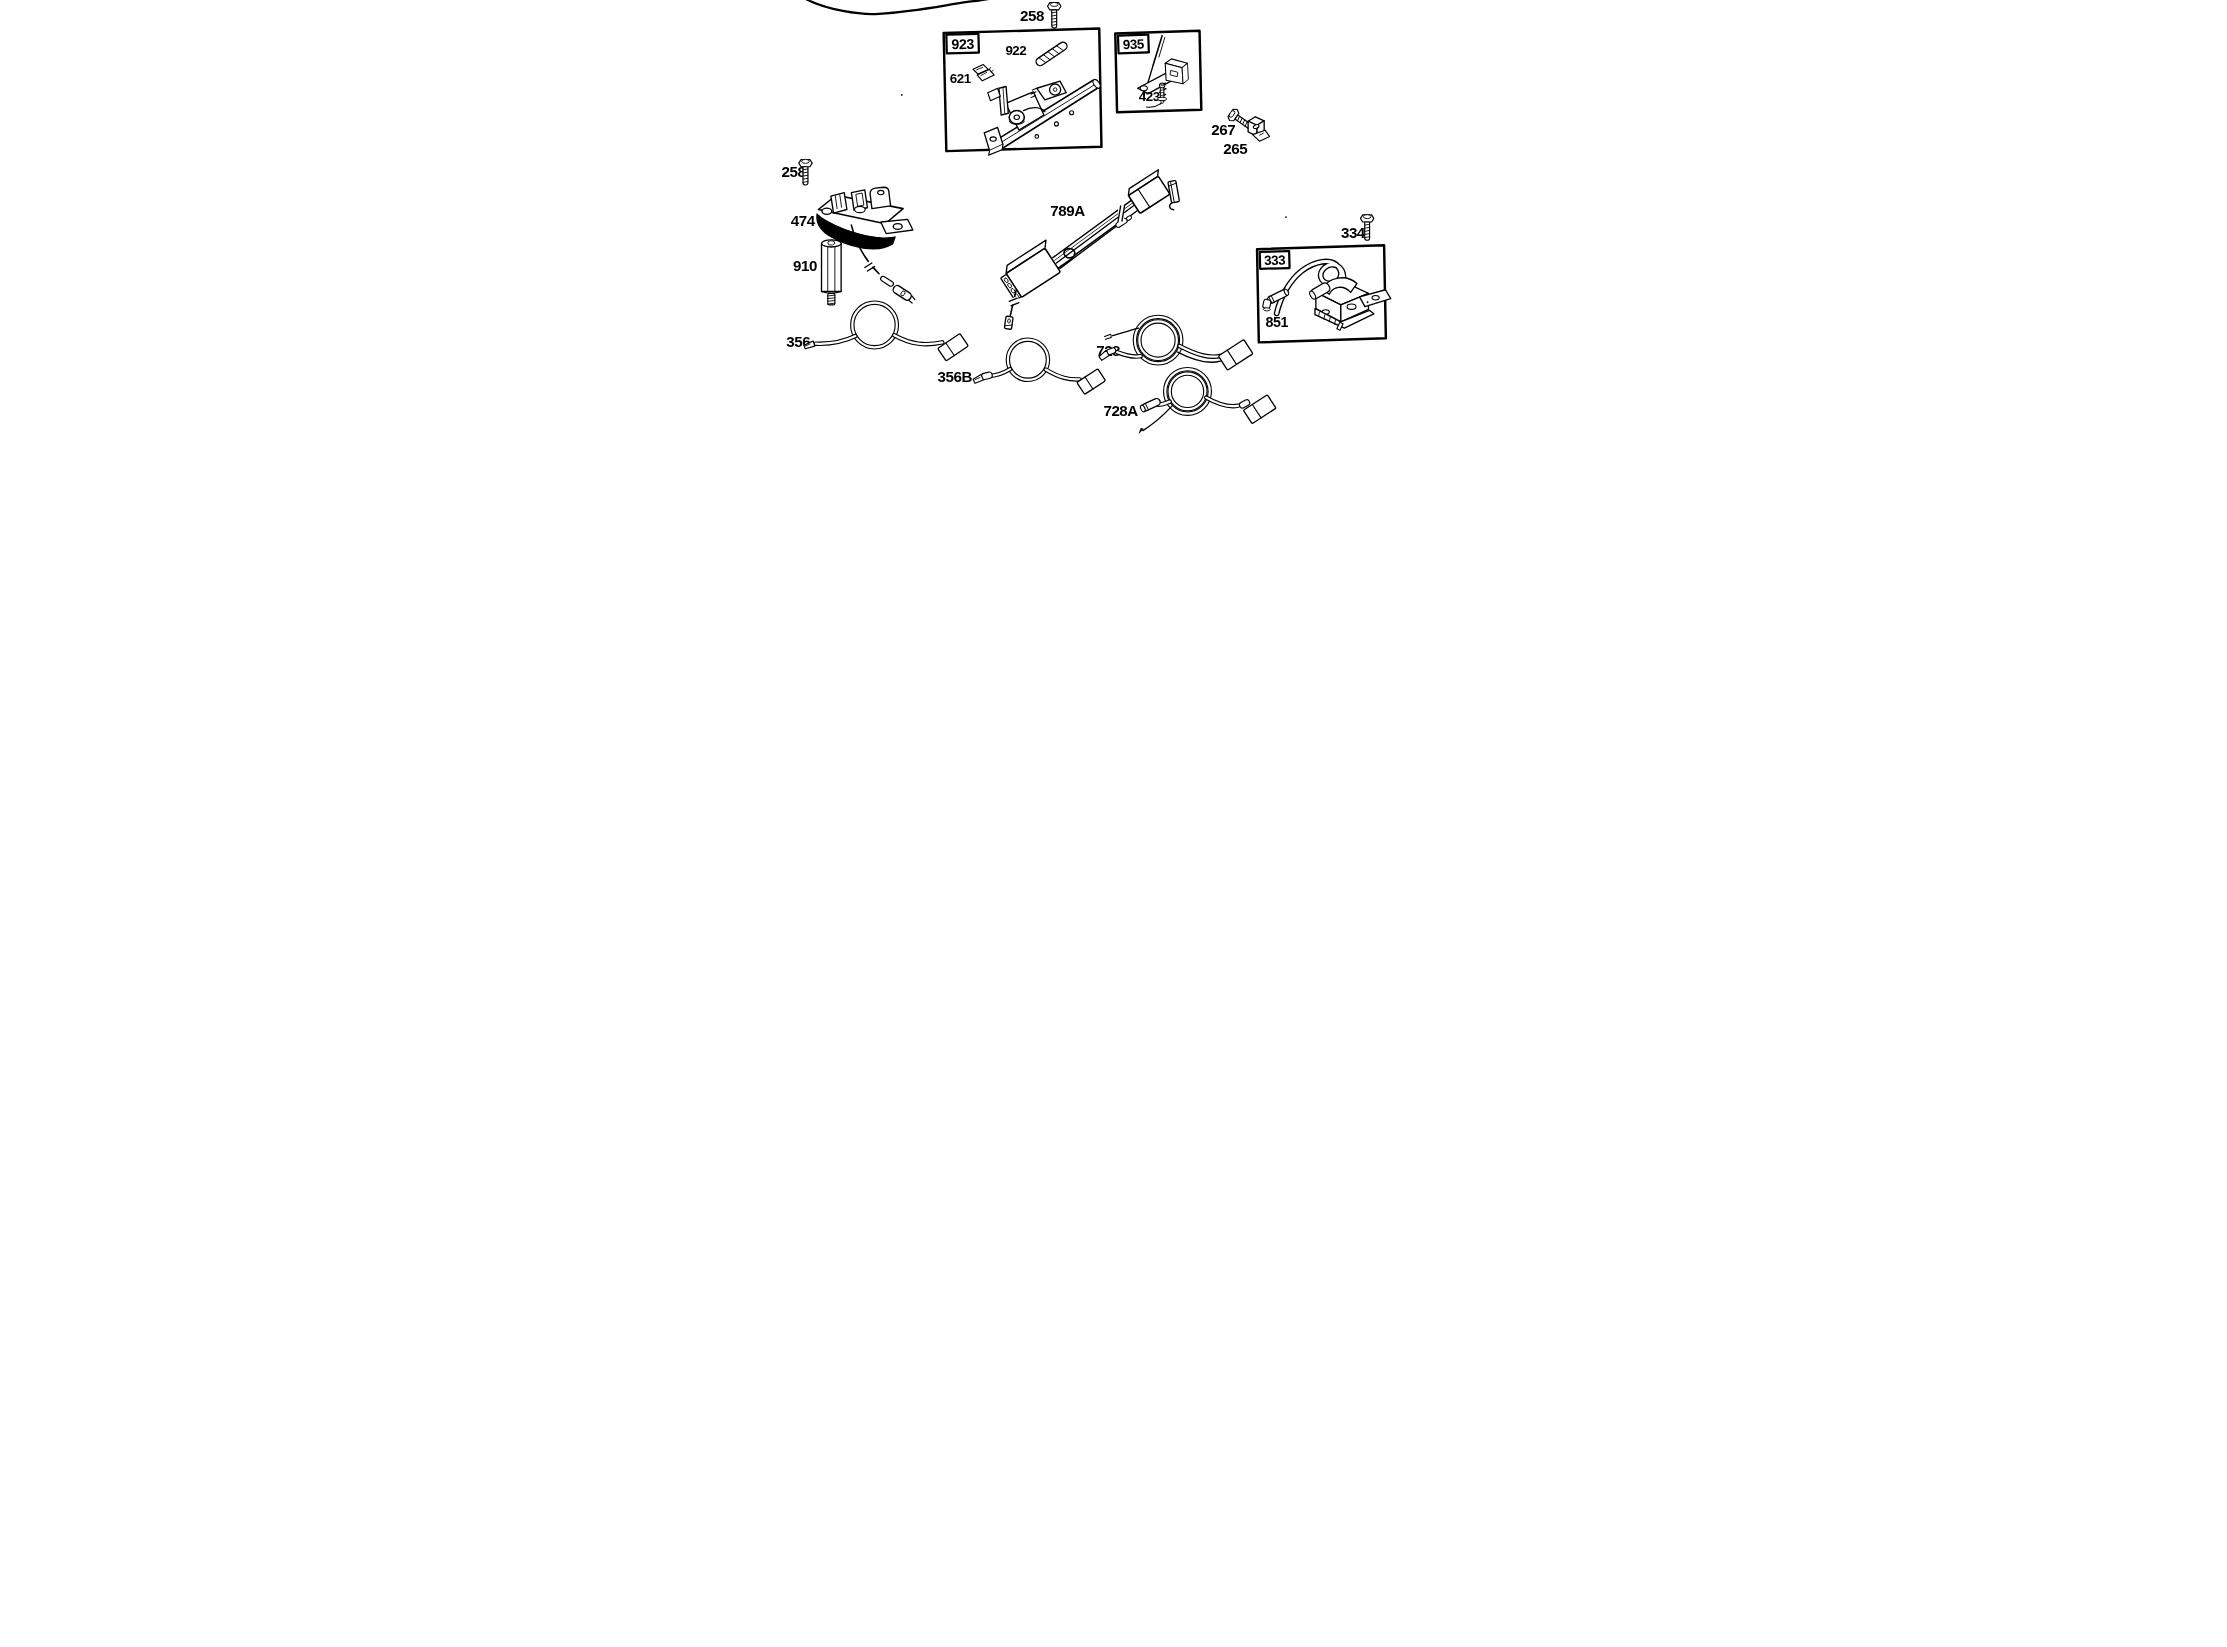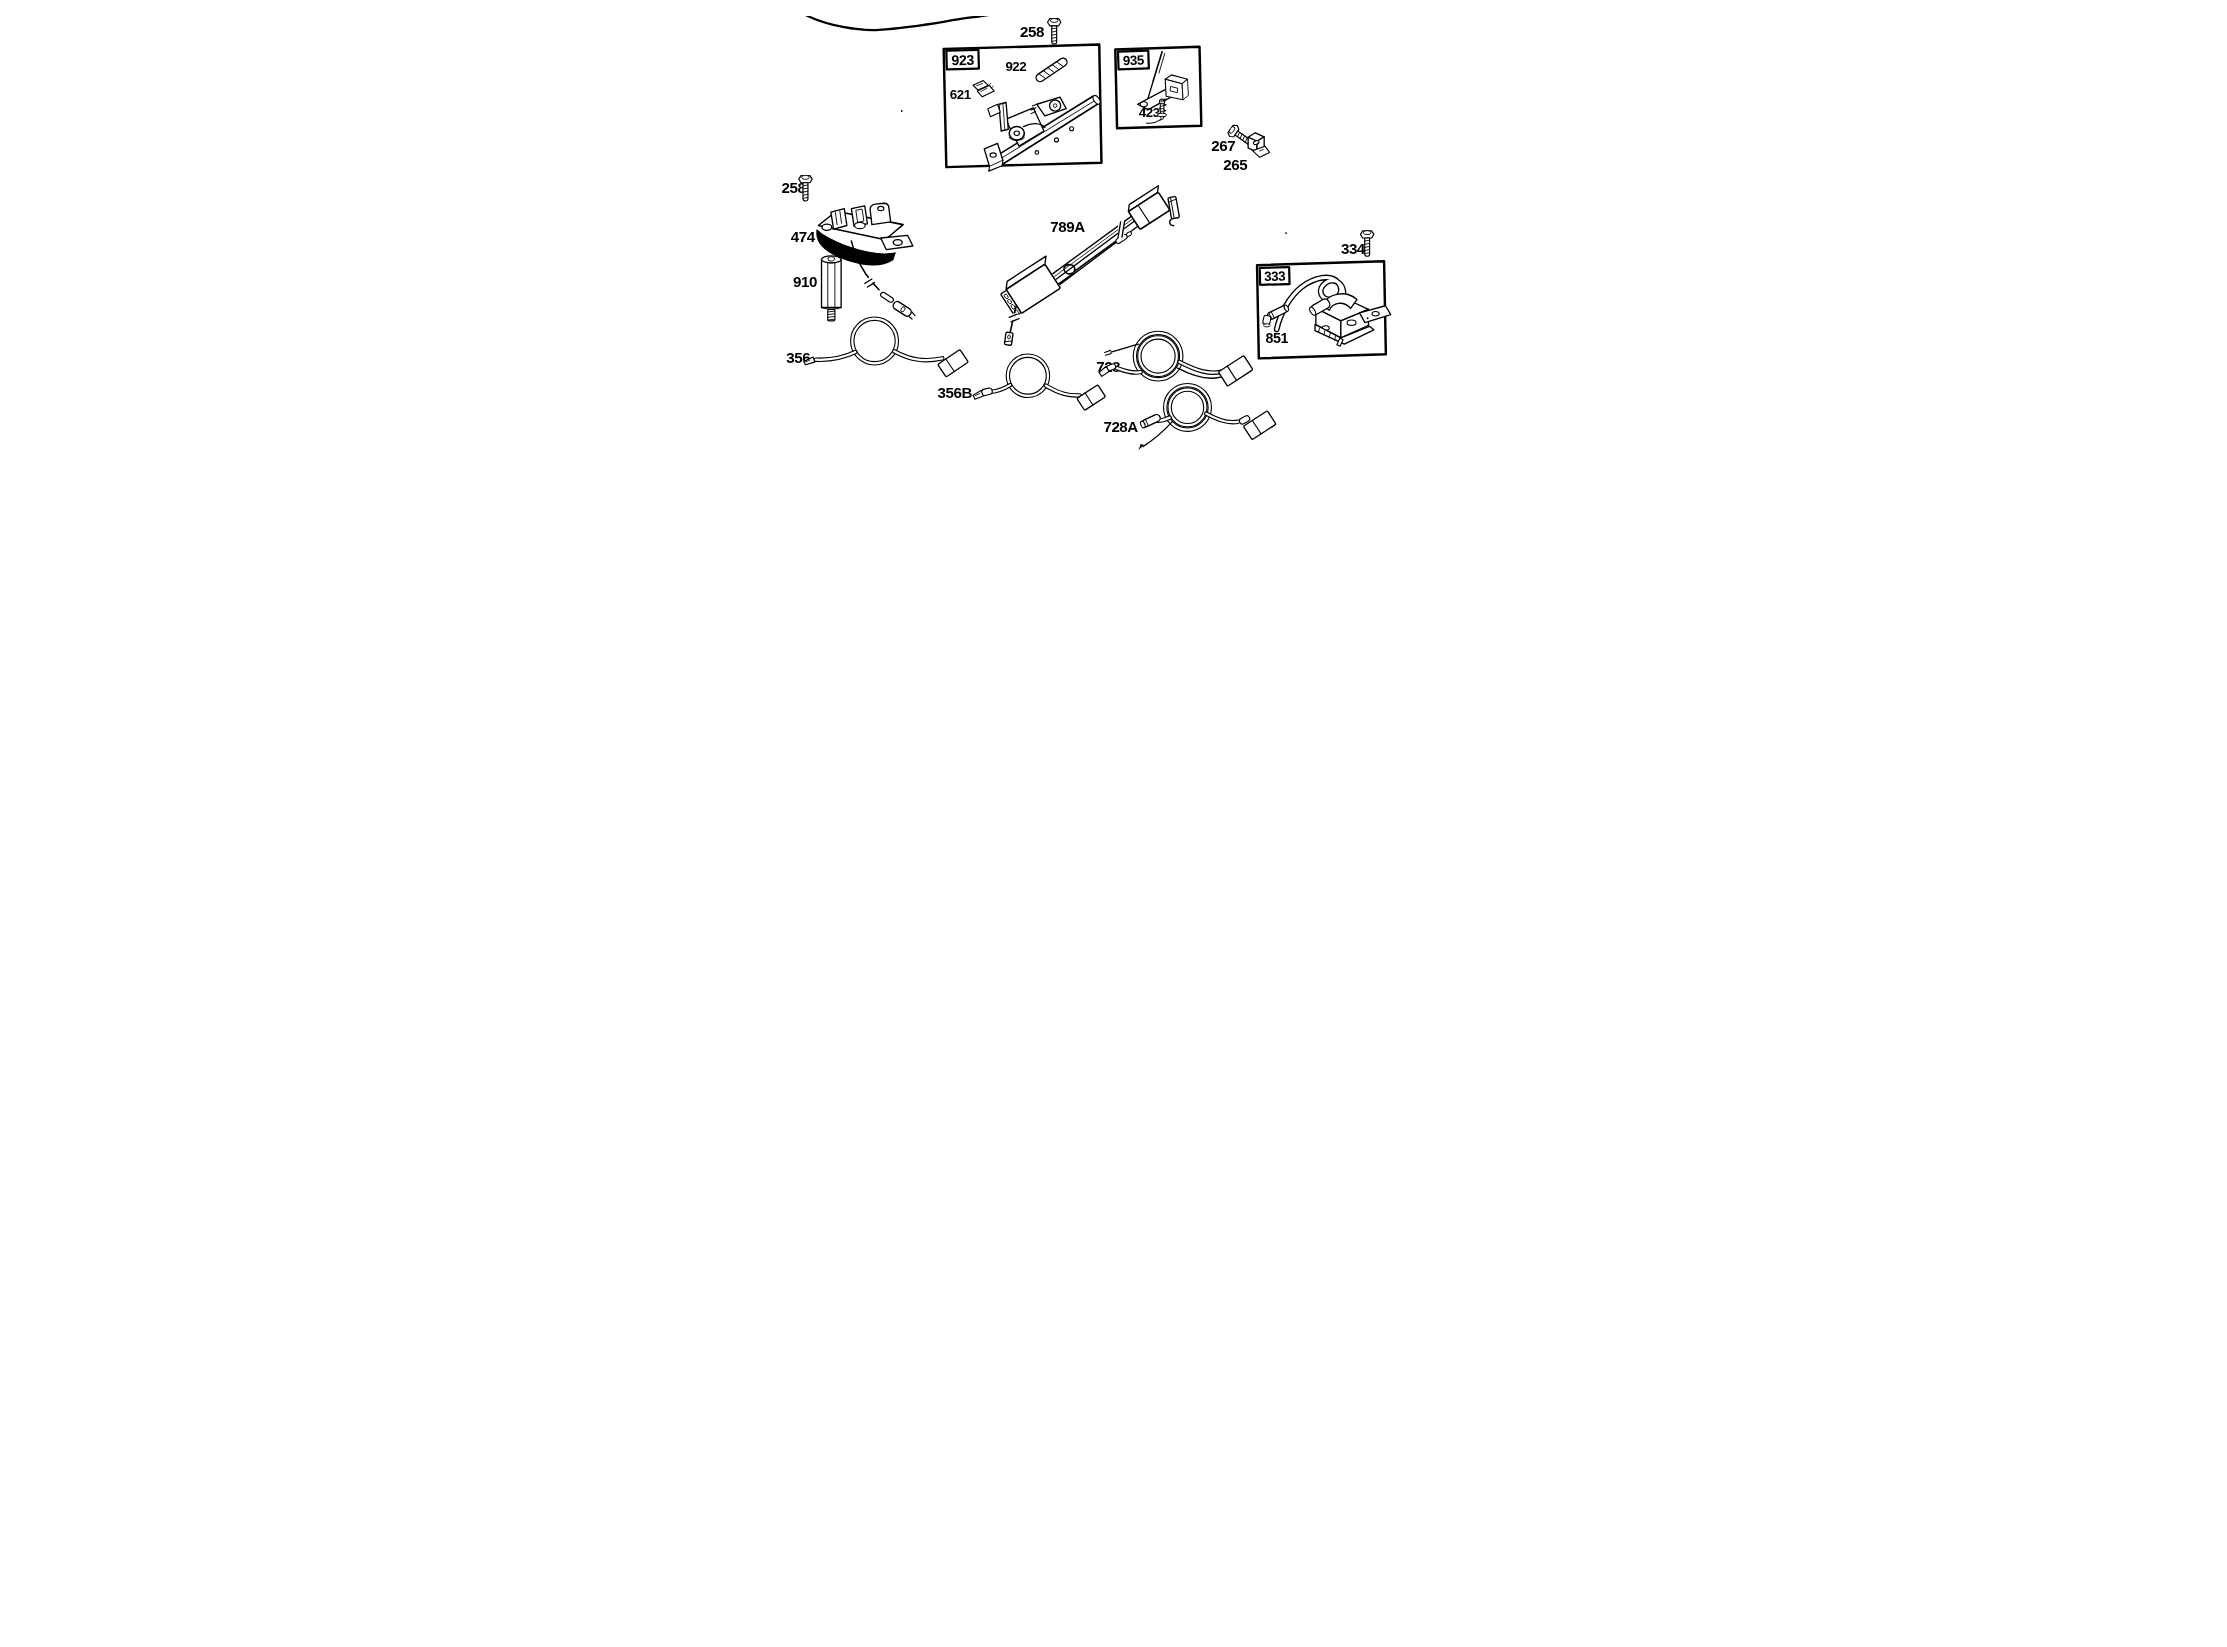--- a/index.html
+++ b/index.html
@@ -1,16 +1,16 @@
 <!DOCTYPE html>
 <html style="font-size:7.1px"><head>
 <meta charset="utf-8">
 <style>
   html,body{margin:0;padding:0;background:#ffffff;}
-  .page{width:100%;max-width:699px;margin:16px auto;background:#fff;}
+  .page{width:100%;max-width:699px;margin:0 auto;background:#fff;}
   svg{display:block;width:100%;height:auto;background:#fff;}
   .ink{stroke:#000;fill:none;stroke-linecap:round;stroke-linejoin:round;}
   .fillw{fill:#fff;stroke:#000;stroke-linejoin:round;}
   .solid{fill:#000;stroke:none;}
   .tube-o{stroke:#000;fill:none;stroke-linecap:round;}
   .tube-i{stroke:#fff;fill:none;stroke-linecap:round;}
   .lbl{font-family:"Liberation Sans","DejaVu Sans",sans-serif;font-weight:800;fill:#000;letter-spacing:-1px;}
 </style>
 </head>
 <body>

